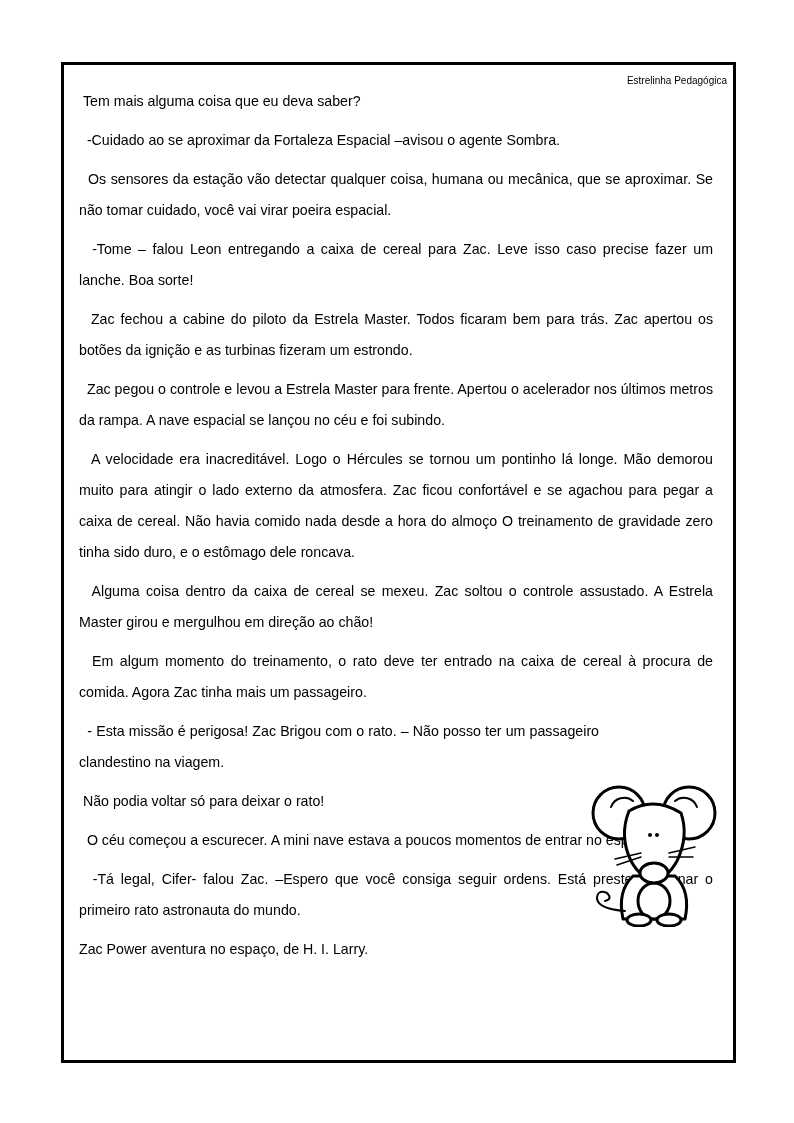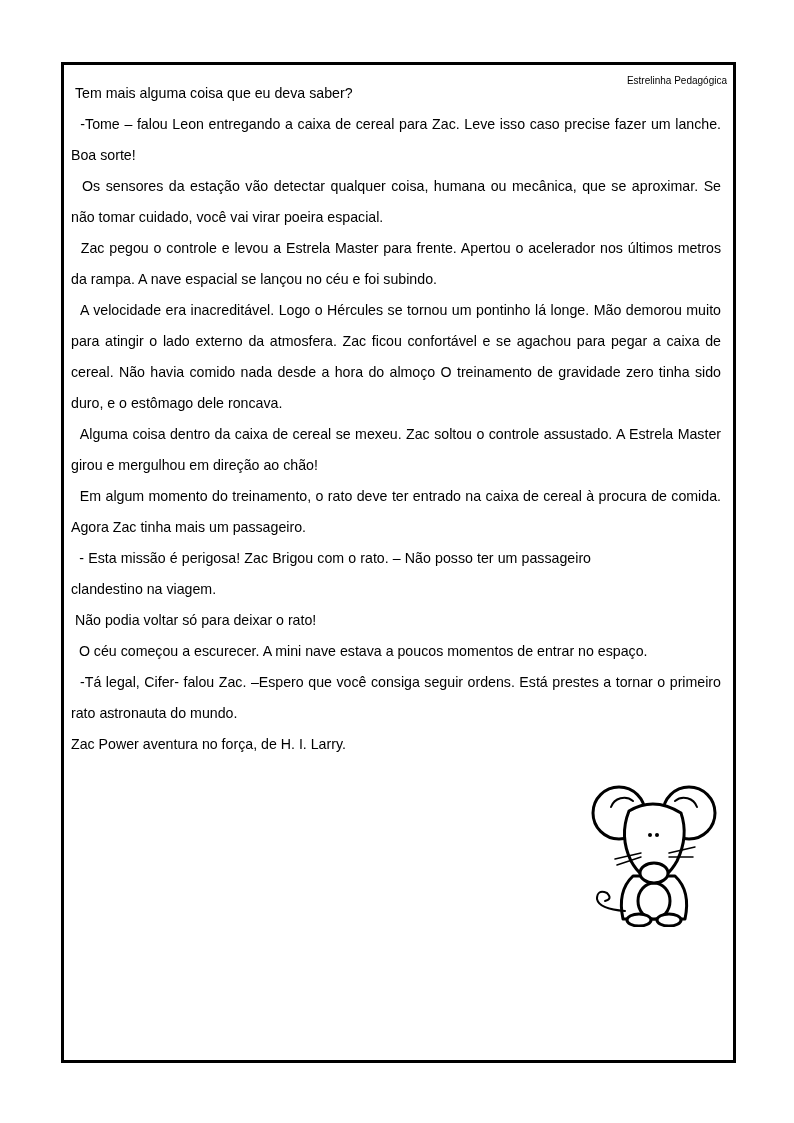--- a/index.html
+++ b/index.html
@@ -10,42 +10,44 @@
   }
   .header-brand {
     position: absolute; right: 6px; top: 10px;
     font-family: "Liberation Sans", sans-serif; font-size: 10px; color: #000; margin-left: 40px;
   }
   .text {
     position: absolute; left: 7px; top: 13px; width: 650px;
     font-family: "Liberation Sans", sans-serif; font-size: 14.2px; color: #000;
     line-height: 31px;
   }
-  .p { margin: 0; text-align: justify; }
+  .p { margin: 8px; text-align: justify; }
   .p.last-left { text-align-last: left; }
   .mouse { position: absolute; left: 525px; top: 716px; width: 130px; height: 146px; }
 </style>
 </head>
 <body>
 
 <div class="frame">
   <div class="header-brand">Estrelinha Pedagógica</div>
   <div class="text">
     <p class="p last-left">&nbsp;Tem mais alguma coisa que eu deva saber?</p>
+    <p class="p last-left">&nbsp;&nbsp;-Cuidado ao se aproximar da Fortaleza Espacial –avisou o agente Sombra.</p>
+    <p class="p last-left">&nbsp;&nbsp;Os sensores da estação vão detectar qualquer coisa, humana ou mecânica, que se aproximar. Se não tomar cuidado, você vai virar poeira espacial.</p>
     <p class="p last-left">&nbsp;&nbsp;-Tome – falou Leon entregando a caixa de cereal para Zac. Leve isso caso precise fazer um lanche. Boa sorte!</p>
-    <p class="p last-left">&nbsp;&nbsp;Os sensores da estação vão detectar qualquer coisa, humana ou mecânica, que se aproximar. Se não tomar cuidado, você vai virar poeira espacial.</p>
+    <p class="p last-left">&nbsp;&nbsp;Zac fechou a cabine do piloto da Estrela Master. Todos ficaram bem para trás. Zac apertou os botões da ignição e as turbinas fizeram um estrondo.</p>
     <p class="p last-left">&nbsp;&nbsp;Zac pegou o controle e levou a Estrela Master para frente. Apertou o acelerador nos últimos metros da rampa. A nave espacial se lançou no céu e foi subindo.</p>
     <p class="p last-left">&nbsp;&nbsp;A velocidade era inacreditável. Logo o Hércules se tornou um pontinho lá longe. Mão demorou muito para atingir o lado externo da atmosfera. Zac ficou confortável e se agachou para pegar a caixa de cereal. Não havia comido nada desde a hora do almoço O treinamento de gravidade zero tinha sido duro, e o estômago dele roncava.</p>
     <p class="p last-left">&nbsp;&nbsp;Alguma coisa dentro da caixa de cereal se mexeu. Zac soltou o controle assustado. A Estrela Master girou e mergulhou em direção  ao chão!</p>
     <p class="p last-left">&nbsp;&nbsp;Em algum momento do treinamento, o rato deve ter entrado na caixa de cereal à procura de comida. Agora Zac tinha mais um passageiro.</p>
     <p class="p last-left" style="width:520px">&nbsp;&nbsp;- Esta missão é perigosa! Zac Brigou com o rato. – Não posso ter um passageiro clandestino na viagem.</p>
     <p class="p last-left">&nbsp;Não podia voltar só para deixar o rato!</p>
     <p class="p last-left">&nbsp;&nbsp;O céu começou a escurecer. A mini nave estava a poucos momentos de entrar no espaço.</p>
     <p class="p last-left">&nbsp;&nbsp;-Tá legal, Cifer- falou Zac. –Espero que você consiga seguir ordens. Está prestes a tornar o primeiro rato astronauta do mundo.</p>
-    <p class="p last-left">Zac Power aventura no força, de H. I. Larry.</p>
+    <p class="p last-left">Zac Power aventura no espaço, de H. I. Larry.</p>
   </div>
 
   <svg class="mouse" viewBox="0 0 130 146" fill="#fff" stroke="#000" stroke-width="3" stroke-linecap="round" stroke-linejoin="round">
     <g>
       <circle cx="30" cy="32" r="26"></circle>
       <path d="M22 26 a14 14 0 0 1 22 -6" fill="none" stroke-width="2"></path>
     </g>
     <g>
       <circle cx="100" cy="32" r="26"></circle>
       <path d="M86 20 a14 14 0 0 1 22 6" fill="none" stroke-width="2"></path>

